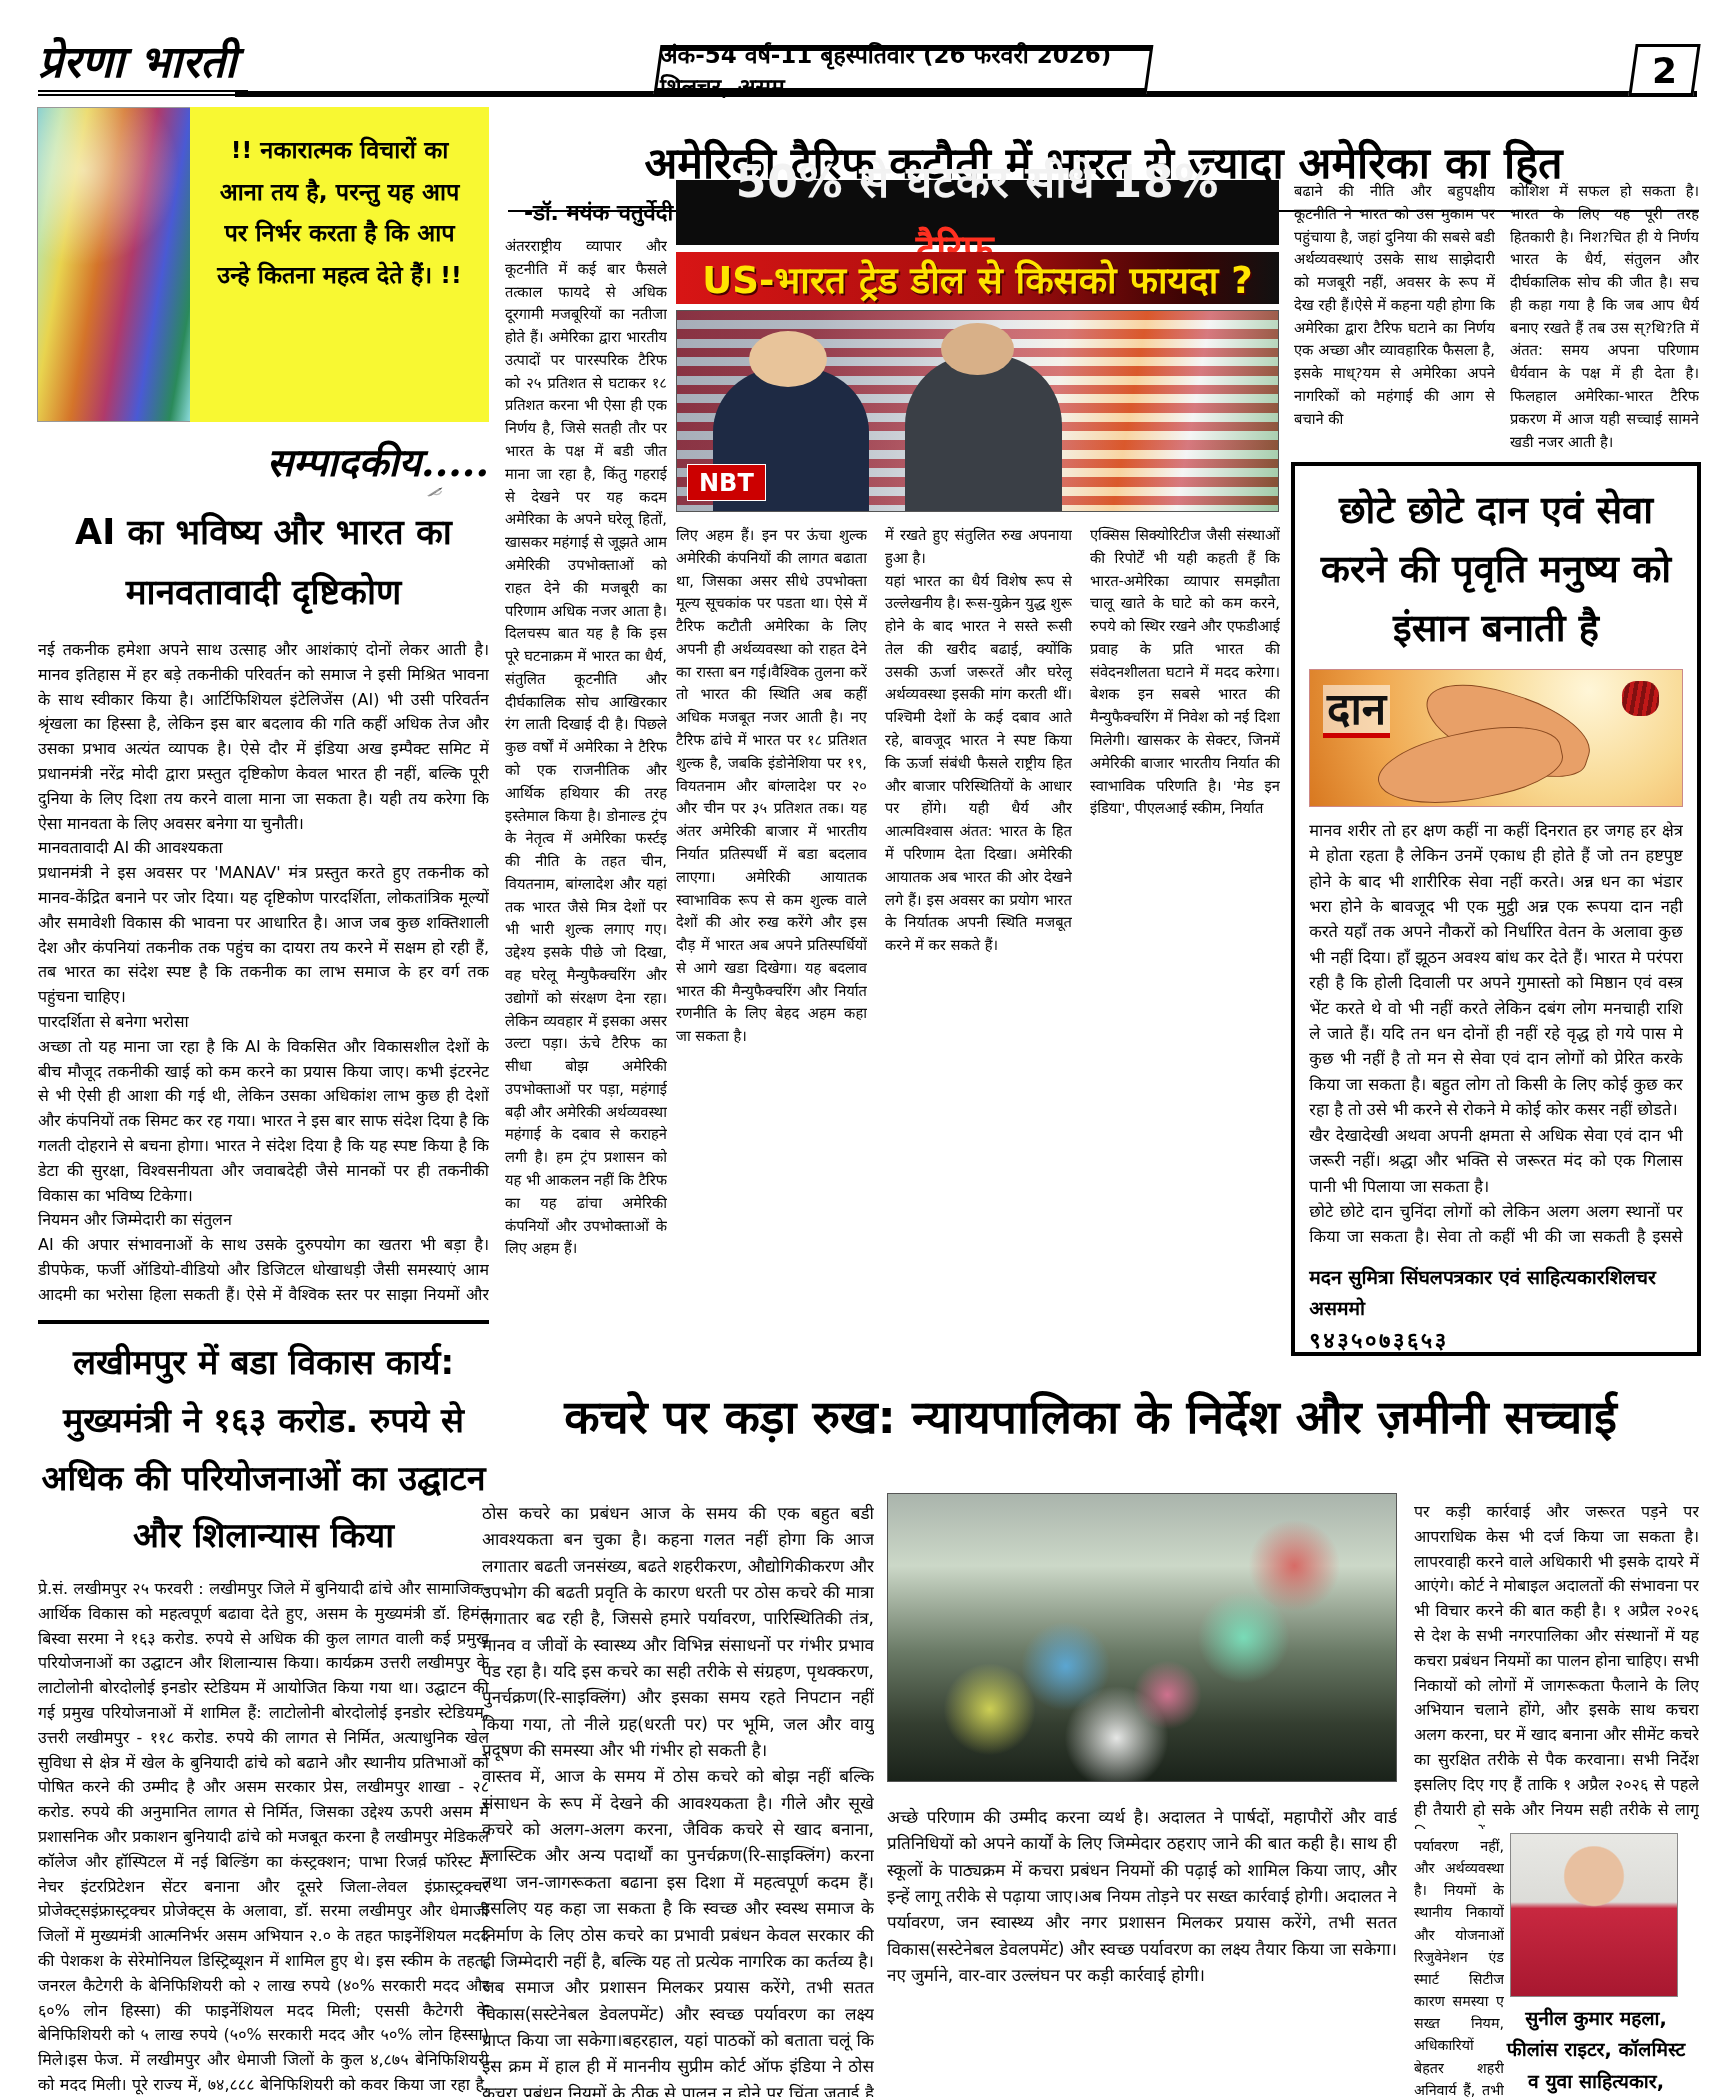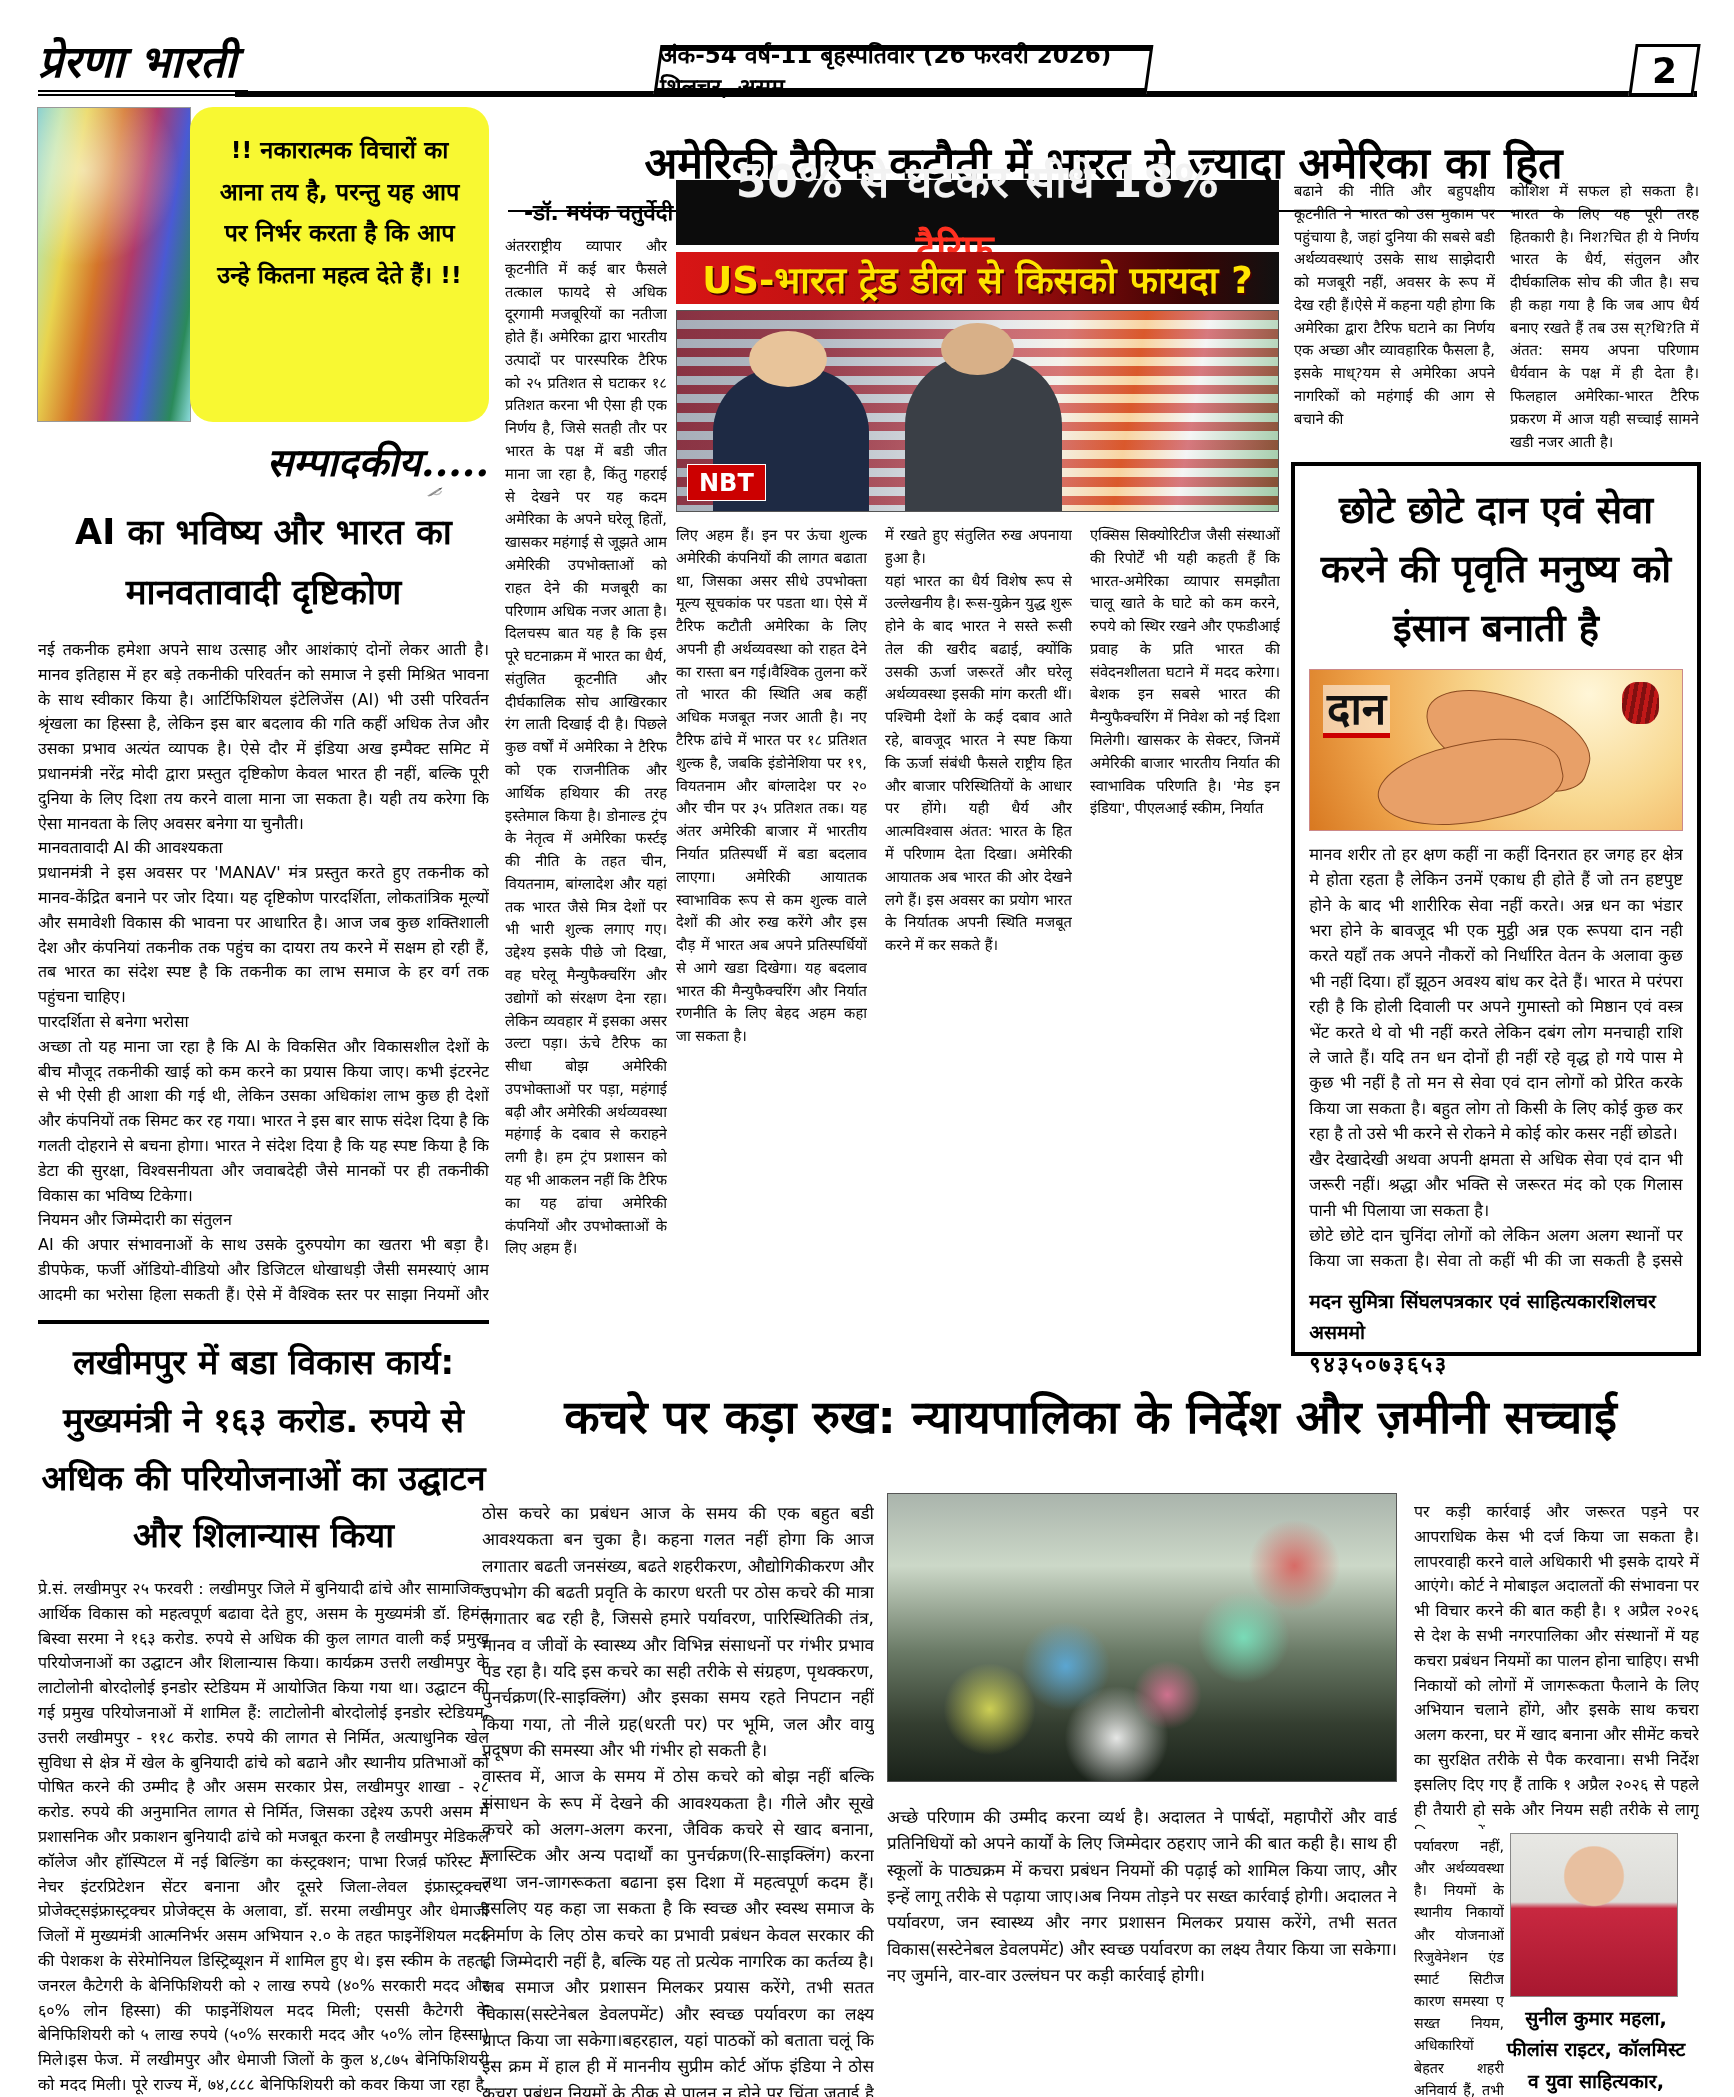--- a/index.html
+++ b/index.html
@@ -37,21 +37,21 @@
 
   
   .krishna {
     background:
       radial-gradient(circle at 30% 20%, rgba(255,255,255,.55), transparent 35%),
       linear-gradient(100deg, #7ecccc 0%, #bfe2a0 12%, #e8d44f 24%, #d4742a 42%, #b03a6a 58%, #4a5ad4 74%, #2a8a5a 90%, #8adada 100%);
     border:0.8px solid #999;
   }
   .quote-box {
     background:#f8f832; padding:22.7px 17px;
-    font-weight:bold; font-size:23.5px; line-height:1.78; text-align:center;border-radius:23px;
+    font-weight:bold; font-size:23.5px; line-height:1.78; text-align:center;
   }
   .edit-label-row { display:flex; align-items:flex-end;flex-direction:column; }
   .edit-label { font-family:"DejaVu Serif", serif; font-weight:bold; font-style:italic; font-size:39px; }
   .ed-headline { font-weight:bold; font-size:35px; line-height:1.7; text-align:center; }
   .subrule { background:#000; }
 
   
   .main-headline { font-weight:bold; font-size:43px; text-align:center; line-height:1.25;
     border-bottom:2.5px solid #000; padding-bottom:19px;margin-top:32px; }
   .byline { font-weight:bold; font-size:22px; }
@@ -80,21 +80,21 @@
   .nbt-badge { position:absolute; left:10px; bottom:10px; background:#c00; color:#fff;
     font-weight:bold; font-size:24px; padding:3.4px 11px; border:1.7px solid #fff; }
 
   
   .daan-box { border:4.2px solid #000; background:#fff; padding:15px 14.3px; }
   .daan-headline { font-weight:bold; font-size:38px; line-height:1.55; text-align:center; }
   .daan-img {
     position:relative; margin:11px 0;
     background:
       radial-gradient(circle at 75% 15%, #fff6d8 0%, #f8d890 35%, #f0a850 70%, #d87820 100%);
-    height:162px; overflow:hidden; border:0.8px solid #c88;
+    height:138px; overflow:hidden; border:0.8px solid #c88;
   }
   .daan-label { position:absolute; left:12.6px; top:15px; font-weight:bold; font-size:44px;
     color:#111; border-bottom:5px solid #cc0000; line-height:1.1; padding:0 4.2px; background:rgba(255,255,255,.55); }
   .hand1,.hand2 { position:absolute; background:#e8a068; border:1.7px solid #8a4a20; border-radius:48% 52% 40% 60%; }
   .hand1 { width:46%; height:52%; left:30%; top:18%; transform:rotate(18deg); }
   .hand2 { width:50%; height:50%; left:18%; top:46%; transform:rotate(-12deg); }
   .bangle { position:absolute; right:6%; top:8%; width:10%; height:26%;
     background:repeating-linear-gradient(100deg,#c01818 0 4.2px,#801010 4.2px 8.4px); border-radius:40%; }
   .daan-sign { font-weight:bold; font-size:19.3px; line-height:1.6; }
   .daan-phone { font-weight:bold; font-size:22px; letter-spacing:2.5px; }

